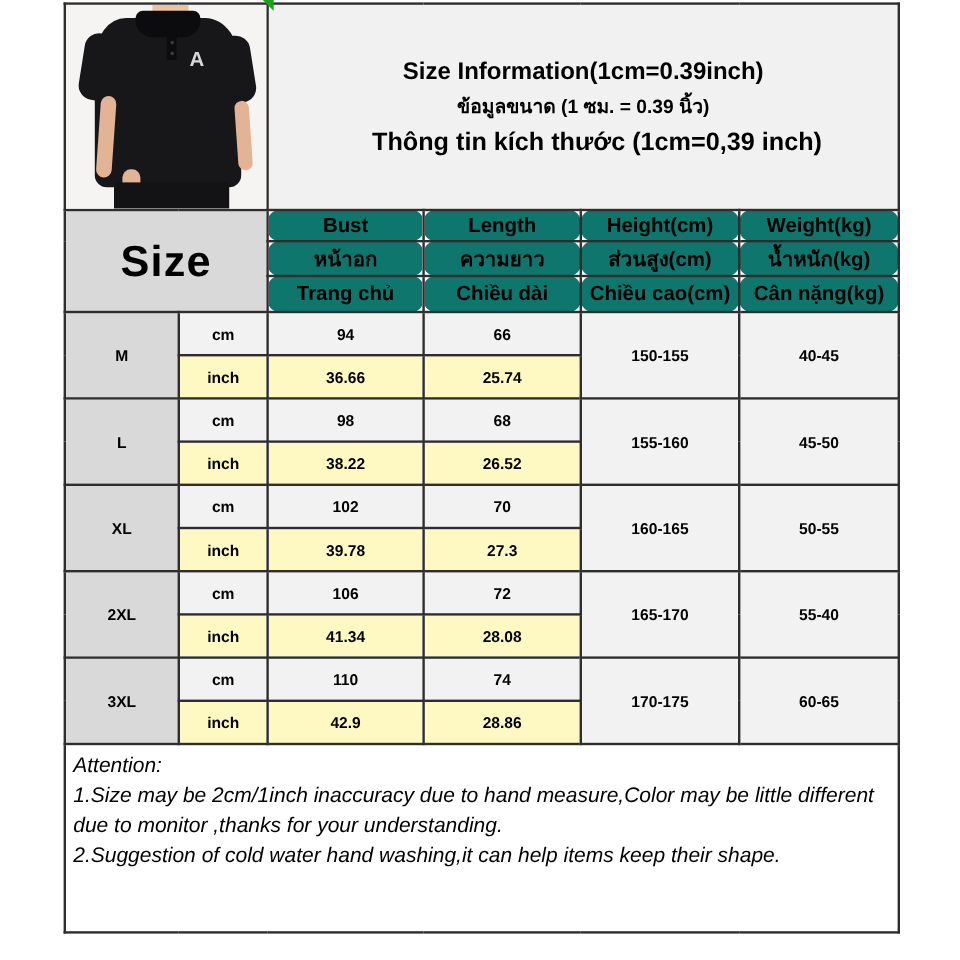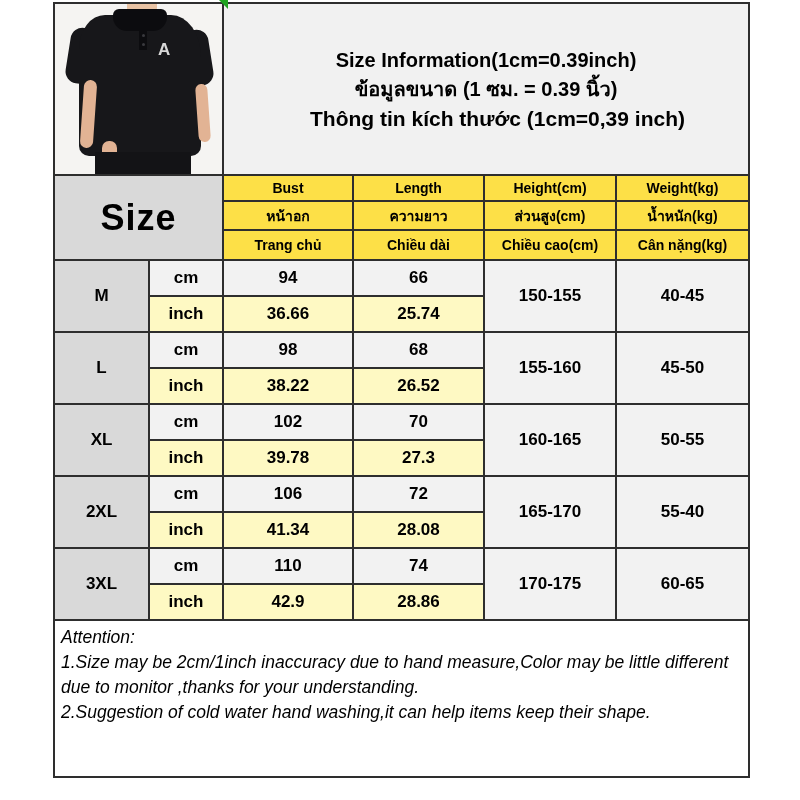--- a/index.html
+++ b/index.html
@@ -32,32 +32,32 @@
   .button-dot{position:absolute;left:87px;width:3px;height:3px;background:#3a3a3e;border-radius:50%;}
   .logo-a{position:absolute;left:103px;top:36px;font-size:17px;font-weight:bold;color:#d8d8d8;}
   .forearm-left{position:absolute;left:27px;top:76px;width:13px;height:68px;background:#e2b394;border-radius:7px;transform:rotate(4deg);}
   .hand-left{position:absolute;left:47px;top:137px;width:15px;height:28px;background:#e2b394;border-radius:7px;}
   .forearm-right{position:absolute;left:142px;top:80px;width:12px;height:58px;background:#e2b394;border-radius:6px;transform:rotate(-4deg);}
   .pants{position:absolute;left:40px;top:148px;width:96px;height:22px;background:#131316;}
 
   
   td.title-cell{background:#f1f1f1;}
   .title-line-en{font-size:20px;line-height:30px;}
-  .title-line-th{font-size:20px;line-height:29px;}
+  .title-line-th{font-size:16px;line-height:29px;}
   .title-line-vi{font-size:21px;line-height:30px;padding-left:23px;}
 
   
-  td.hdr{background:#fde047;font-size:14px;}
+  td.hdr{background:#0f766e;font-size:17px;border-radius:10px;}
   tr.hdr-row-en td{height:24px;}
   tr.hdr-row-th td{height:27px;}
   tr.hdr-row-vi td{height:28px;}
   td.size-corner{background:#d9d9d9;font-size:36px;letter-spacing:1px;margin-left:44px;}
 
   
-  tr.data-row td{height:34px;font-size:17px;}
+  tr.data-row td{height:34px;font-size:13px;}
   td.size-name{background:#d9d9d9;}
   td.cell-gray{background:#f2f2f2;}
   td.cell-white{background:#fef9c3;}
 
   
   td.attention-cell{
     background:#ffffff;height:147px;text-align:left;vertical-align:top;
     font-weight:normal;font-size:17.5px;line-height:1.42;padding:4px 6px;font-style:italic;
   }
 

